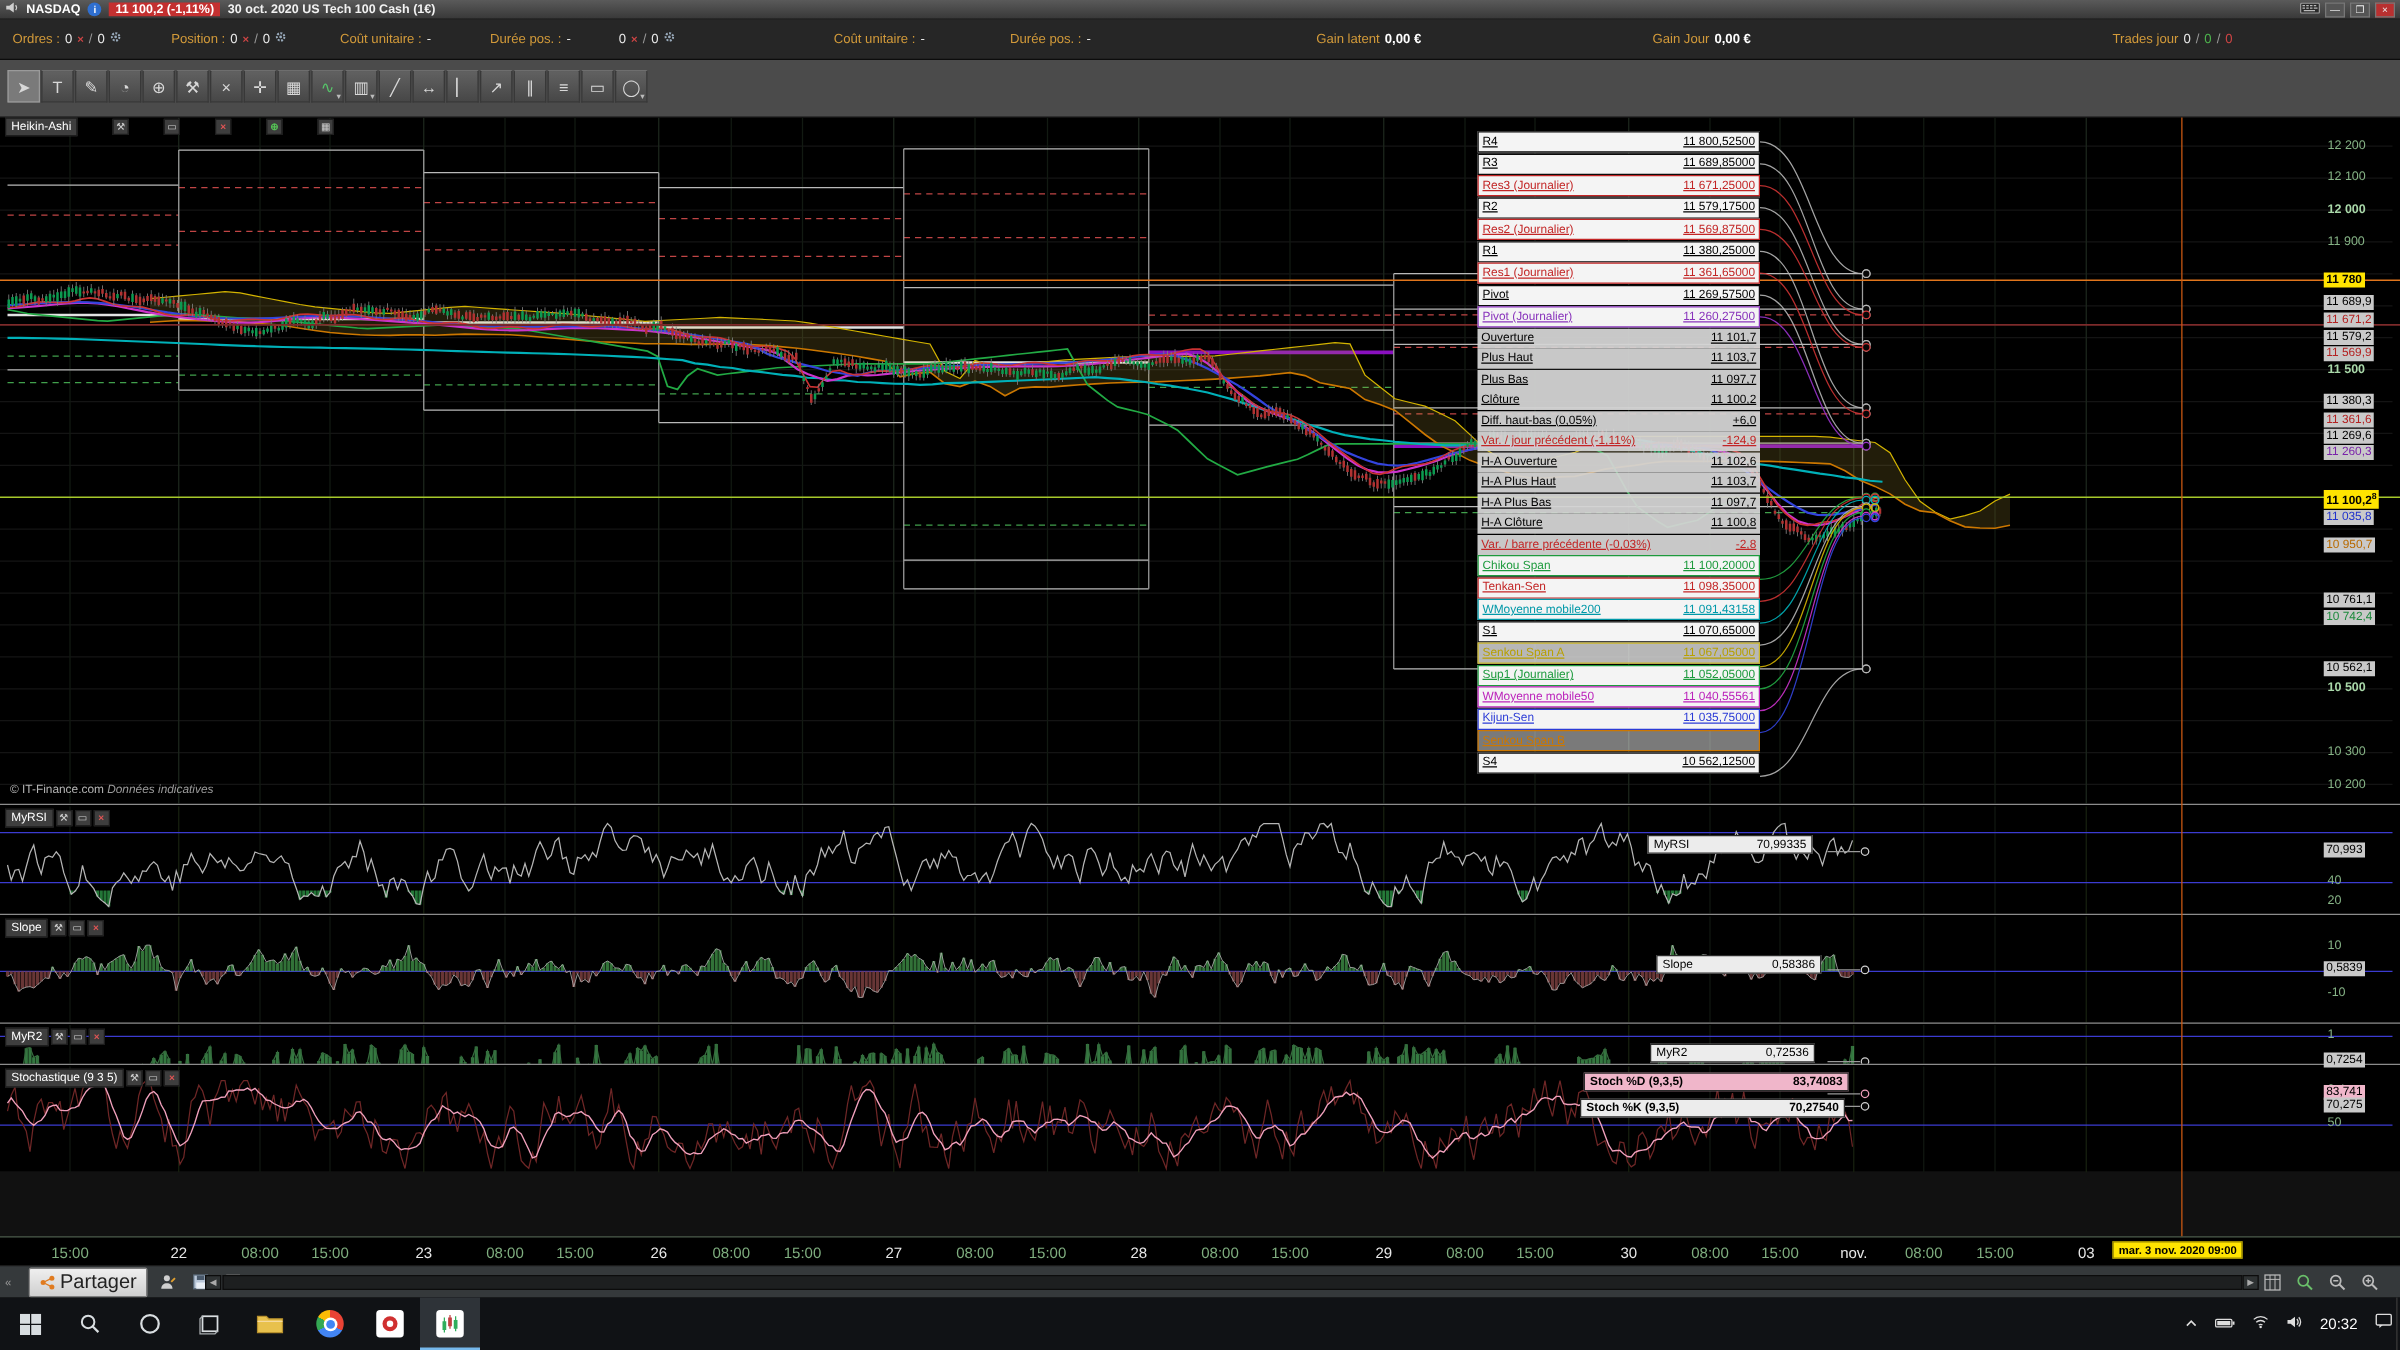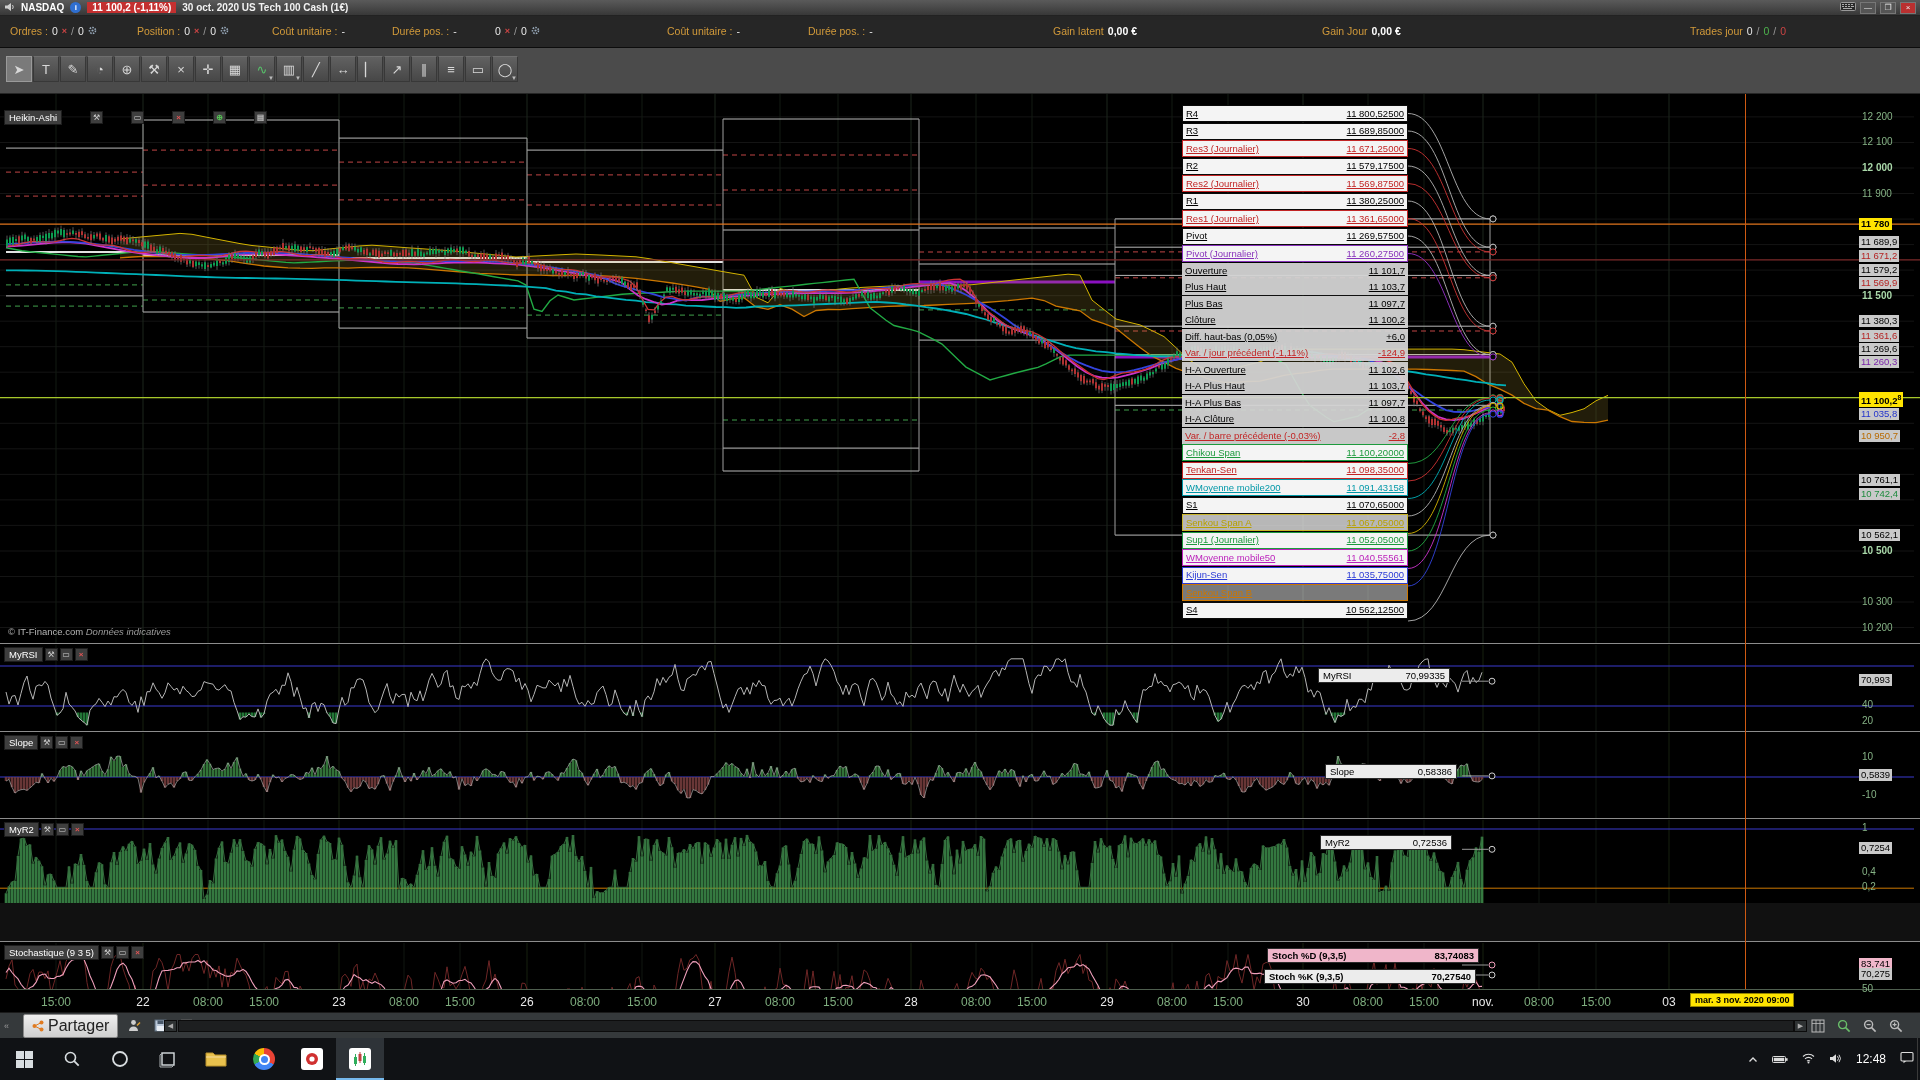--- a/index.html
+++ b/index.html
@@ -460,21 +460,21 @@
         <circle cx="1493" cy="320.2" r="3" fill="#070707" stroke="#3344dd"></circle>
         <path d="M1408,527.0C1448,527.0 1450,441.1 1490,441.1" stroke="#b5b5b5" fill="none" stroke-width="1" stroke-opacity="0.9"></path>
         <circle cx="1493" cy="441.1" r="3" fill="#070707" stroke="#b5b5b5"></circle>
         <circle cx="1500" cy="303.7" r="3" fill="none" stroke="#22aa44" stroke-width="1.3"></circle>
         <circle cx="1500" cy="304.2" r="3" fill="none" stroke="#cc3333" stroke-width="1.3"></circle>
         <circle cx="1500" cy="306.0" r="3" fill="none" stroke="#00b0b8" stroke-width="1.3"></circle>
         <circle cx="1500" cy="312.2" r="3" fill="none" stroke="#d4b400" stroke-width="1.3"></circle>
         <circle cx="1500" cy="318.9" r="3" fill="none" stroke="#cc33cc" stroke-width="1.3"></circle>
         <circle cx="1500" cy="320.2" r="3" fill="none" stroke="#3344dd" stroke-width="1.3"></circle>
       </svg>
-    <div class="chip" style="left:4px;top:16px;gap:28px;">
+    <div class="chip" style="left:4px;top:0;gap:28px;">
       <span class="nm">Heikin-Ashi</span>
       <span class="ci">⚒</span>
       <span class="ci">▭</span>
       <span class="ci red">×</span>
       <span class="ci grn">⊕</span>
       <span class="ci">▦</span>
     </div>
     <div id="price-panel">
         <div class="prow lvl">
           <span>R4</span>
@@ -769,21 +769,21 @@
         </div>
         <div class="ptooltip " style="left:1320px;top:16px;">
           <span>MyR2</span>
           <span>0,72536</span>
         </div>
         <div class="ax-green" style="top:3px;position:absolute;left:1862px;">1</div>
         <div class="ax-badge" style="top:23.32039999999995px;">0,7254</div>
         <div class="ax-green" style="top:47.39999999999998px;position:absolute;left:1862px;">0,4</div>
         <div class="ax-green" style="top:62.200000000000045px;position:absolute;left:1862px;">0,2</div>
       </div>
-      <div class="panel" style="top:941px;height:86px;">
+      <div class="panel" style="top:851px;height:86px;">
         <svg id="psvg3" width="1920" height="85" viewBox="0 0 1920 85">
           <line x1="56" y1="0" x2="56" y2="85" stroke="#101710"></line>
           <line x1="143" y1="0" x2="143" y2="85" stroke="#17200f"></line>
           <line x1="208" y1="0" x2="208" y2="85" stroke="#101710"></line>
           <line x1="264" y1="0" x2="264" y2="85" stroke="#101710"></line>
           <line x1="339" y1="0" x2="339" y2="85" stroke="#17200f"></line>
           <line x1="404" y1="0" x2="404" y2="85" stroke="#101710"></line>
           <line x1="460" y1="0" x2="460" y2="85" stroke="#101710"></line>
           <line x1="527" y1="0" x2="527" y2="85" stroke="#17200f"></line>
           <line x1="585" y1="0" x2="585" y2="85" stroke="#101710"></line>
@@ -995,21 +995,21 @@
             <rect x="1.8" y="2.8" width="10.4" height="3.4" fill="#ddd"></rect>
           </svg></span>
       <span><svg width="13" height="11" viewBox="0 0 13 11">
             <path d="M1 3.5a8 8 0 0 1 11 0M3 5.8a5 5 0 0 1 7 0M5 8a2.6 2.6 0 0 1 3 0" stroke="#ddd" fill="none" stroke-width="1.1"></path>
             <circle cx="6.5" cy="9.6" r="1" fill="#ddd"></circle>
           </svg></span>
       <span><svg width="13" height="11" viewBox="0 0 13 11">
             <path d="M1 4h2.5L7 1.3v8.4L3.5 7H1z" fill="#ddd"></path>
             <path d="M8.5 3.2q2 2.3 0 4.6M10 1.8q3 3.7 0 7.4" stroke="#ddd" fill="none" stroke-width="1"></path>
           </svg></span>
-      <span class="tk-clock">12:48</span>
+      <span class="tk-clock">20:32</span>
       <span><svg width="14" height="13" viewBox="0 0 14 13">
             <rect x="1" y="1.5" width="12" height="8.5" rx="1" fill="none" stroke="#ddd" stroke-width="1.1"></rect>
             <path d="M3.5 10v2.3L6.3 10z" fill="#ddd"></path>
           </svg></span>
     </div>
     <span class="tk-sliver"></span>
   </div>
 </div>
 
 </body></html>

